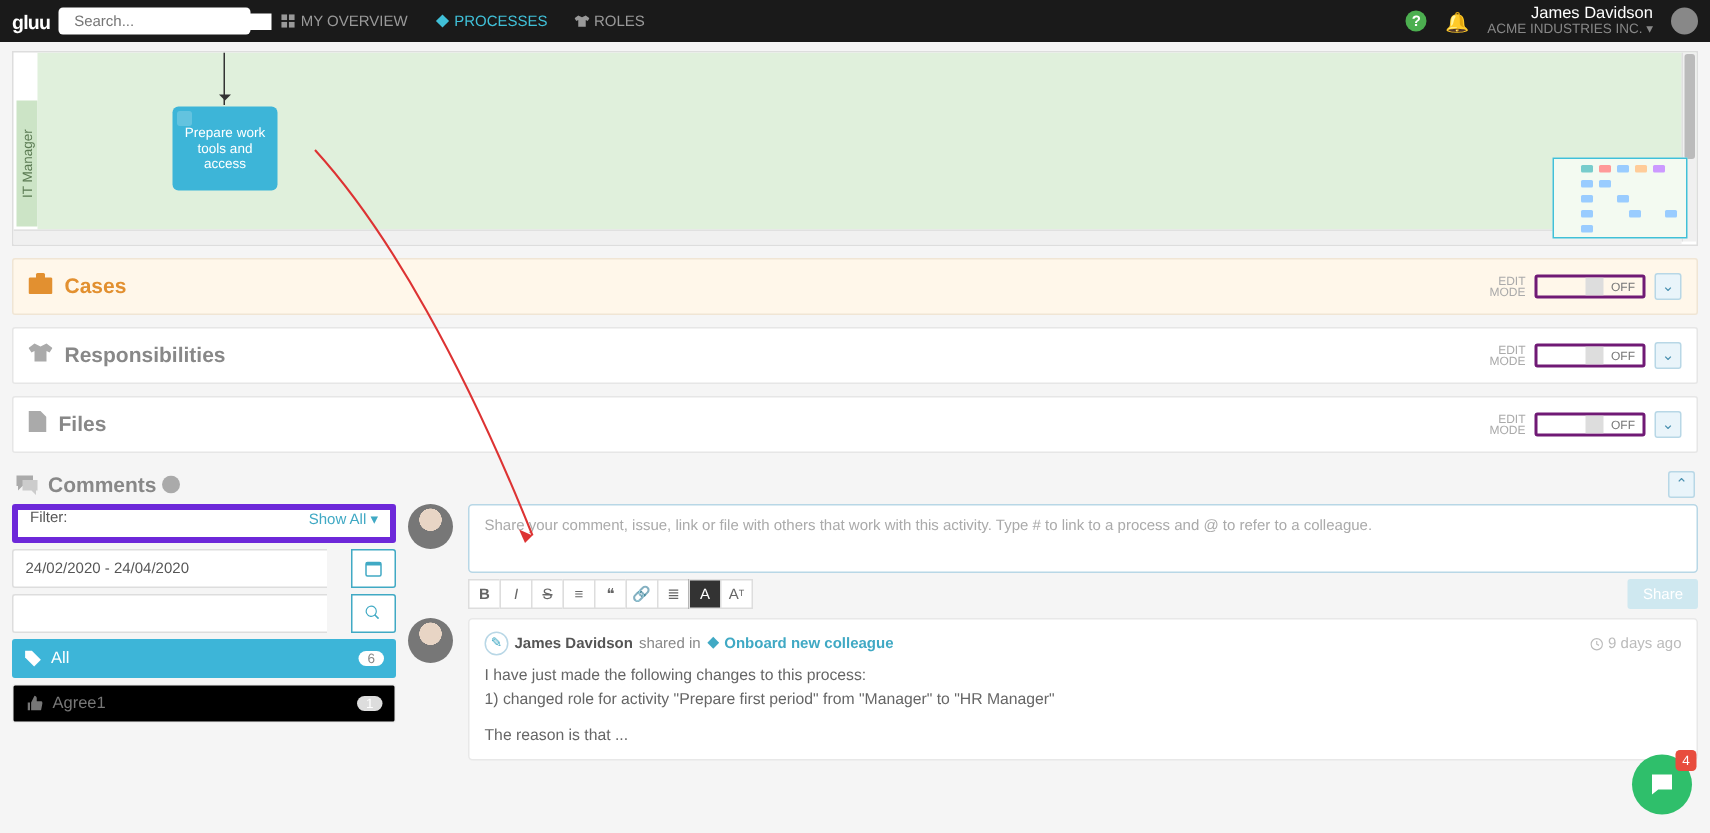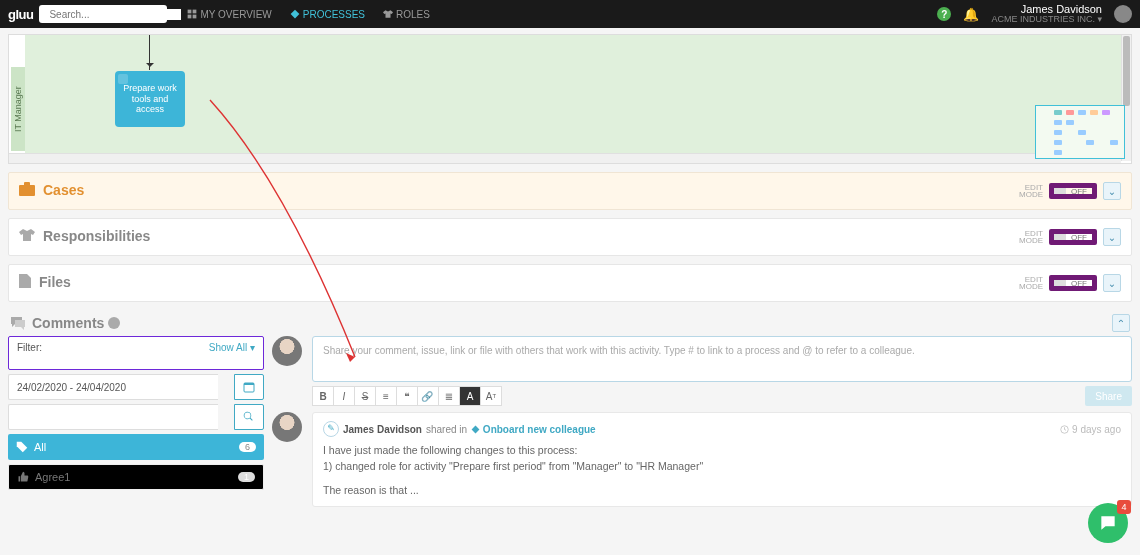--- a/index.html
+++ b/index.html
@@ -39,34 +39,34 @@
   .scroll-track-h { position:absolute; left:0; bottom:0; right:10px; height:10px; background:#f0f0f0; border-top:1px solid #e0e0e0; }
 
   
   .section { margin:8px 8px 0; background:#fff; border:1px solid #e6e6e6; border-radius:2px; display:flex; padding:9px 10px; }
   .section.cases { background:#fff7ea; border-color:#f0e5d4; }
   .section .icon-slot { margin-right:8px; display:flex; }
   .section .title { font-size:14px; font-weight:bold; color:#888; }
   .section.cases .title { color:#e29030; }
   .section .right { margin-left:auto; display:flex; align-items:center; gap:6px; font-size:8px; color:#aaa; }
   .edit-mode { line-height:0.9; text-align:right; }
-  .toggle { display:flex; align-items:center; border:5px solid #701a75; height:16px; border-radius:2px; overflow:hidden; }
+  .toggle { display:flex; align-items:center; border:2px solid #701a75; height:16px; border-radius:2px; overflow:hidden;padding-left:32px; }
   .toggle span { padding:0 5px; font-size:8px; color:#777; }
   .toggle .knob { width:12px; height:12px; background:#ddd; }
   .chevron-btn { width:18px; height:18px; border:1px solid #b8d7e6; background:#e9f4fa; display:flex; align-items:center; justify-content:center; border-radius:2px; color:#4a90b0; font-size:10px; }
 
   
   .comments-header { margin:8px 8px 0; display:flex; align-items:center; padding:4px 2px;text-align:right; }
   .comments-header .title { font-size:14px; font-weight:bold; color:#888; margin-left:6px; }
   .comments-header svg { fill:#aaa; }
   .comments-header .chev-up { margin-left:auto; }
 
   .comments-body { margin:0 8px; display:flex; gap:8px; }
   .filters-col { width:256px; display:flex; flex-direction:column; gap:4px; }
-  .filter-row { border:1px solid #6d28d9; background:#fff; height:26px; display:flex; align-items:flex-end; padding:16px 8px; font-size:10px; border-radius:2px; }
+  .filter-row { border:4px solid #6d28d9; background:#fff; height:26px; display:flex; align-items:flex-start; padding:0 8px; font-size:10px; border-radius:2px; }
   .filter-row .showall { margin-left:auto; color:#40a9c4; font-size:10px; }
   .filter-split { display:flex; gap:16px; }
   .filter-split .main { flex:1; border:1px solid #ddd; border-right:none; background:#fff; height:26px; display:flex; align-items:center; padding:0 8px; font-size:10px; border-radius:2px 0 0 2px; }
   .filter-split .btn { width:30px; height:26px; border:1px solid #40a9c4; background:#fff; color:#40a9c4; display:flex; align-items:center; justify-content:center; border-radius:0 2px 2px 0; }
   .tag-row { height:26px; display:flex; align-items:center; padding:0 8px; font-size:11px; border-radius:2px; }
   .tag-row.all { background:#3db5d8; color:#fff; }
   .tag-row .count { margin-left:auto; background:#fff; color:#888; border-radius:8px; padding:0 6px; font-size:9px; min-width:16px; text-align:center; }
   .tag-row.all .count { background:#fff; }
   .tag-row.agree { background:#000000; border:1px solid #eee; color:#777; }
   .tag-row.agree .count { background:#ddd; color:#fff; }

